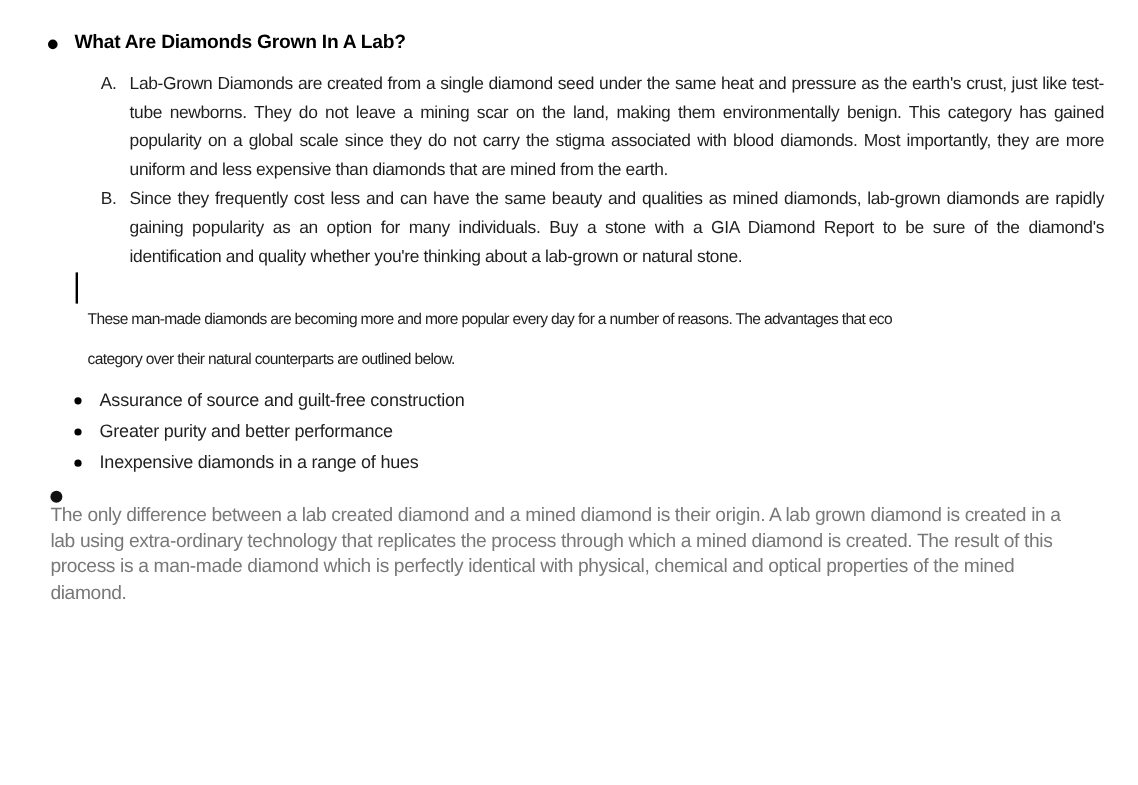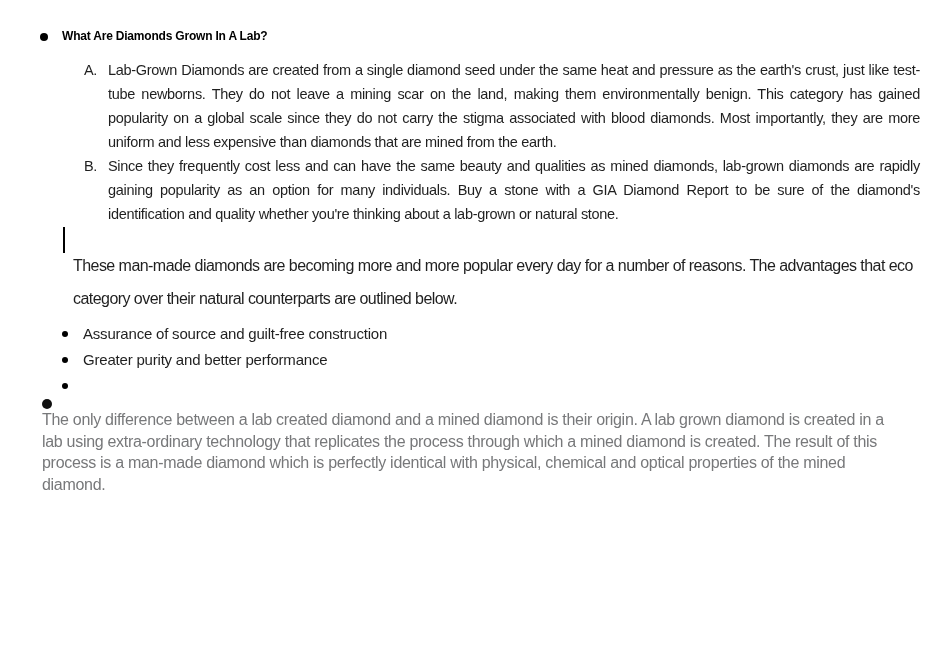--- a/index.html
+++ b/index.html
@@ -12,21 +12,21 @@
     font-family: "Liberation Sans", sans-serif;
     color: #1f1f1f;
   }
   .h-row { display: flex; align-items: flex-start; }
   .h-bullet {
     width: 8px; height: 8px; border-radius: 50%;
     background: #000; flex: none;
     margin: 9px 14px 0 0;
   }
   .h-text {
-    font-size: 12px; font-weight: 700; line-height: 24px;
+    font-size: 16px; font-weight: 700; line-height: 24px;
     color: #000; letter-spacing: -0.2px;
   }
   #section1-heading { margin: 24px 0 0 40px; }
   #section2-heading { margin: 34px 0 0 40px; }
 
   .lettered { margin: 10px 28px 0 84px; }
   .litem { display: flex; }
   .lmarker {
     width: 24px; flex: none;
     font-size: 14.5px; line-height: 24px; letter-spacing: -0.3px;
@@ -37,21 +37,21 @@
   }
 
   #text-cursor {
     position: absolute; left: 63px; top: 227px;
     width: 1.5px; height: 26px; background: #000;
   }
 
   .intro { margin: 23px 0 0 73px; }
   .intro-line {
     white-space: nowrap;
-    font-size: 16px; line-height: 33px; letter-spacing: -0.55px;
+    font-size: 13px; line-height: 33px; letter-spacing: -0.55px;
   }
 
   .blist { margin: 6px 0 0 62px; }
   .bitem {
     display: flex; align-items: flex-start;
     font-size: 15px; line-height: 26px; letter-spacing: -0.2px;
   }
   .bdot {
     width: 6px; height: 6px; border-radius: 50%;
     background: #000; flex: none;
@@ -102,20 +102,21 @@
     <div class="bitem">
       <span class="bdot"></span>
       <span>Assurance of source and guilt-free construction</span>
     </div>
     <div class="bitem">
       <span class="bdot"></span>
       <span>Greater purity and better performance</span>
     </div>
     <div class="bitem">
       <span class="bdot"></span>
+      <span>Inexpensive diamonds in a range of hues</span>
     </div>
   </div>
 
   <div class="note">
     <span class="ndot"></span>
     <span class="ntext">The only difference between a lab created diamond and a mined diamond is their origin. A lab grown diamond is created in a lab using extra-ordinary technology that replicates the process through which a mined diamond is created. The result of this process is a man-made diamond which is perfectly identical with physical, chemical and optical properties of the mined diamond.</span>
   </div>
 
 </div>
 

